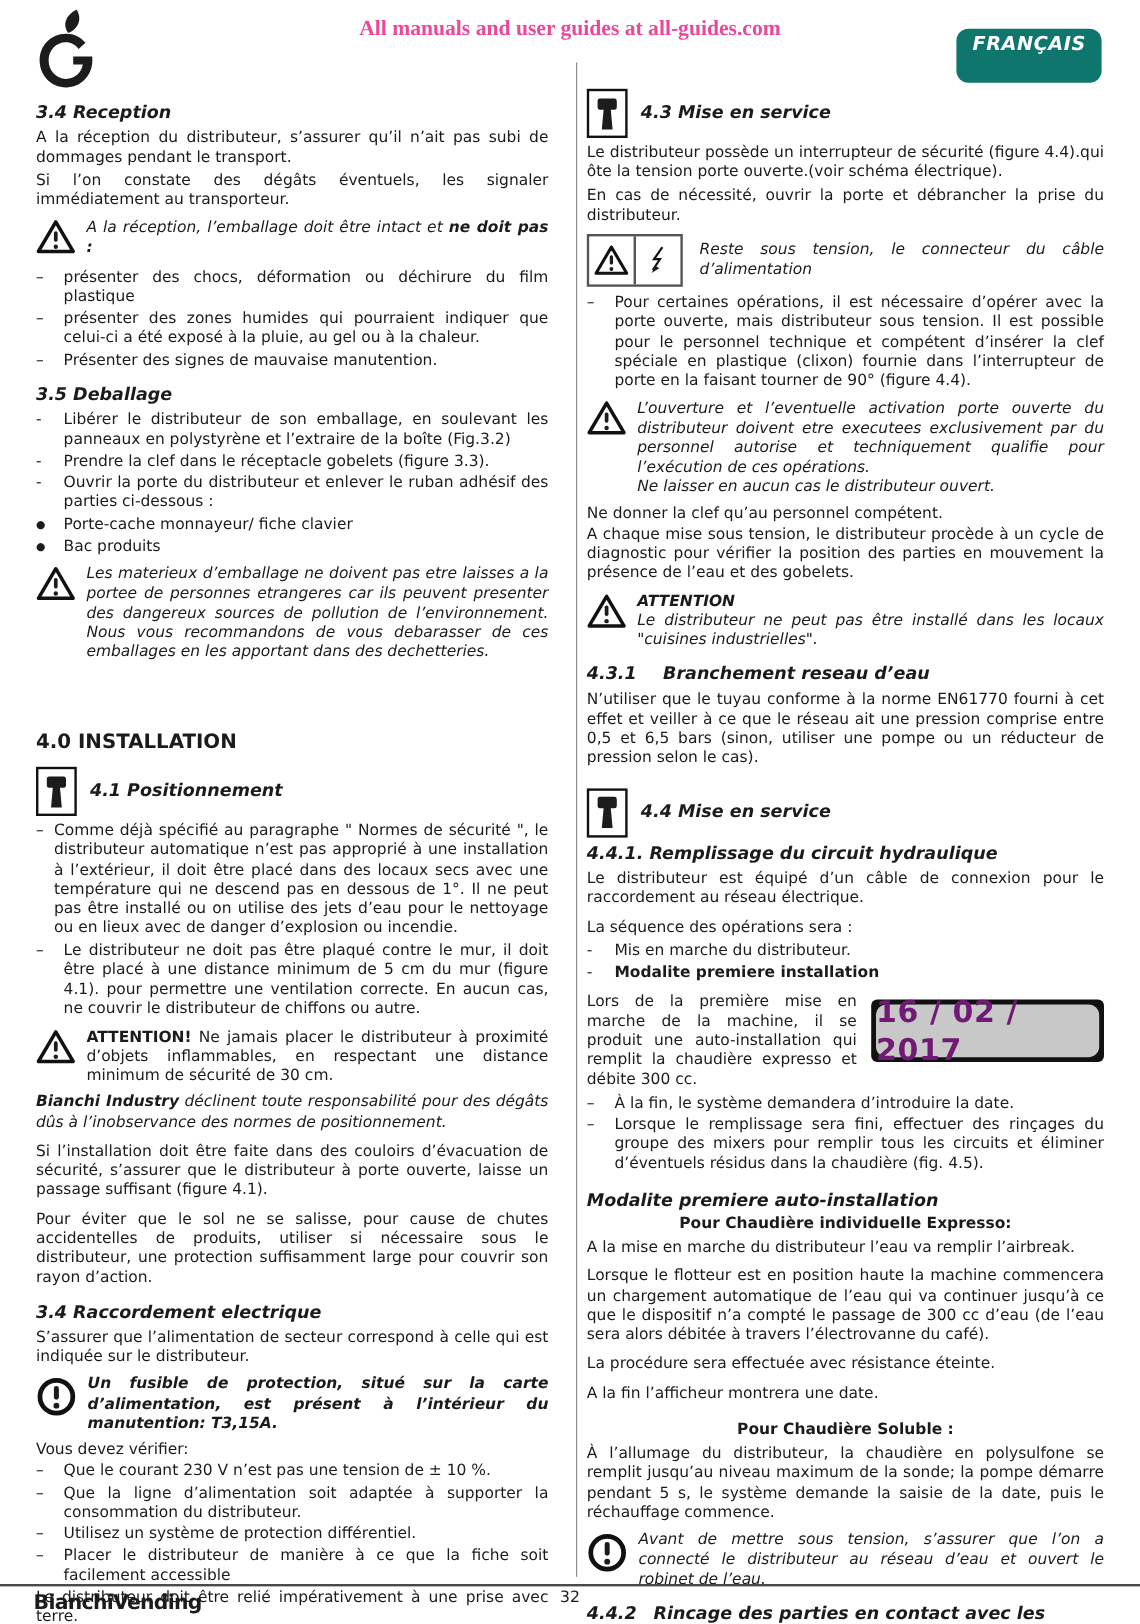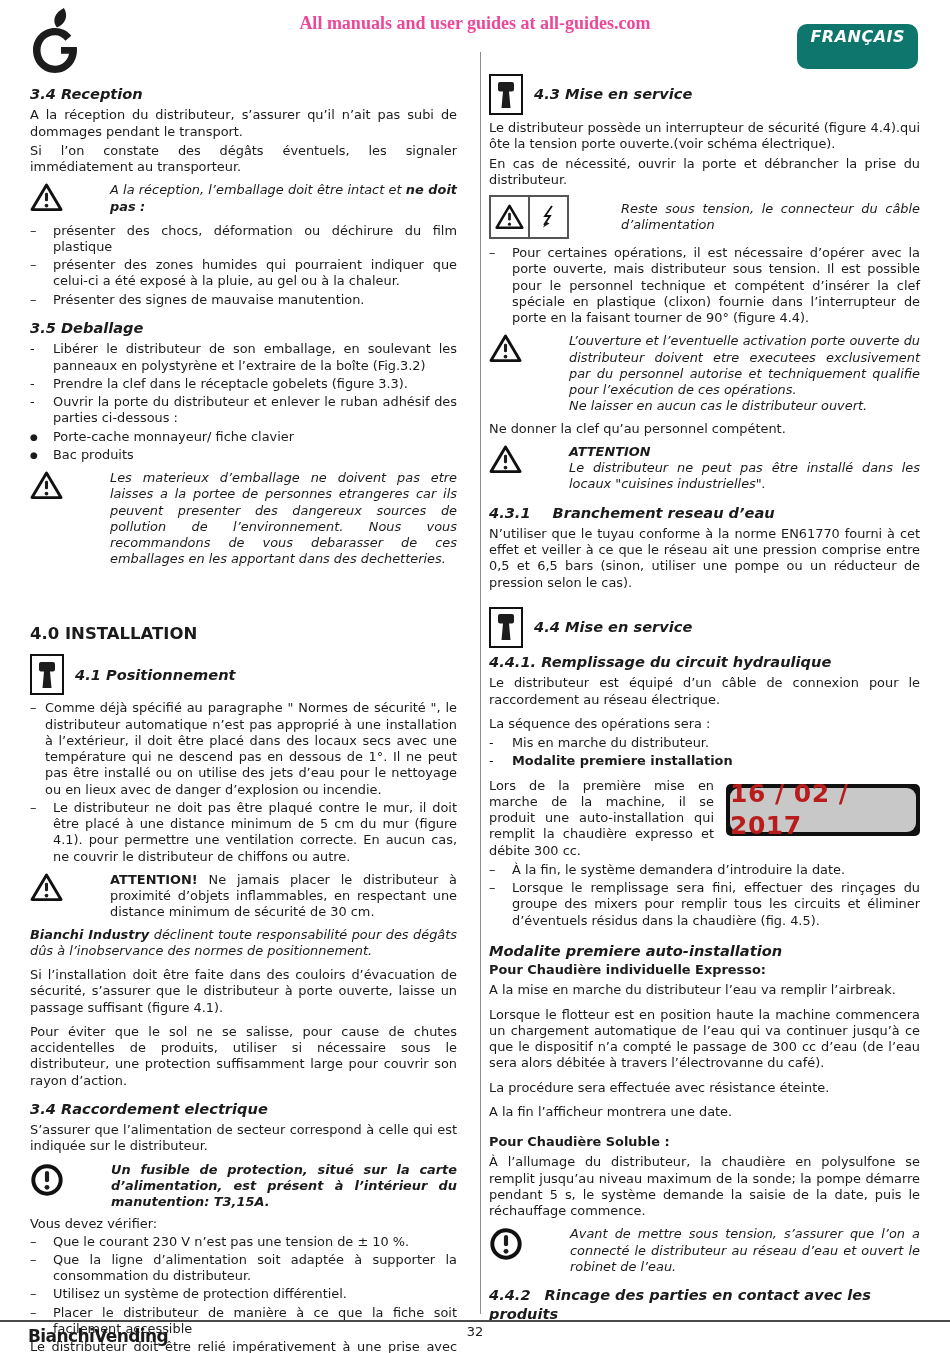--- a/index.html
+++ b/index.html
@@ -17,50 +17,50 @@
 
   .col { position:absolute; top:74px; font-size:12.9px; line-height:1.26; }
   .col.left  { left:30px;  width:427px; }
   .col.right { left:489px; width:431px; }
 
   p { margin:0 0 3px; text-align:justify; }
   .tight { margin-bottom:1px; }
   .sp { margin-top:8px; }
   .h-it  { font-size:14.6px; font-weight:bold; font-style:italic; margin:11px 0 4px; text-align:left; }
   .h-caps{ font-size:16.5px; font-weight:bold; margin:0 0 2px; text-align:left; }
-  .h-b   { font-weight:bold; margin:9px 0 4px; text-align:left; }
+  .h-b   { font-weight:bold; margin:9px 0 4px; text-align:center; }
   .gap-lg{ margin-top:56px; }
 
   .li { display:flex; margin:0 0 2px; }
   .li .m  { flex:none; width:23px; }
   .li .bm { flex:none; width:23px; font-size:9px; padding-top:3px; }
   .li .t  { flex:1; text-align:justify; }
   .bold { font-weight:bold; }
   .it { font-style:italic; }
   .bi { font-weight:bold; font-style:italic; }
 
-  .warn { display:flex; margin:7px 0 6px;gap:38px; }
+  .warn { display:flex; margin:7px 0 6px; }
   .warn .ic { flex:none; margin-right:9px; margin-top:1px; }
   .warn .txt { flex:1; text-align:justify; }
   .warn.italic .txt { font-style:italic; }
 
   .keyhead { display:flex; align-items:center; margin:10px 0 5px; }
   .keybox { flex:none; width:30px; height:37px; border:2px solid #111;
             display:flex; align-items:center; justify-content:center; margin-right:11px; }
   .keyhead .h-it { margin:0; }
 
   .wbox { flex:none; display:flex; border:2px solid #555; margin-right:14px; background:#fff; }
   .wbox .cell { width:37px; height:40px; display:flex; align-items:center; justify-content:center; }
   .wbox .cell + .cell { border-left:2px solid #555; }
 
   .datebox { float:right; width:194px; height:52px; background:#111; border-radius:5px;
              padding:4px; margin:6px 0 8px 12px; box-sizing:border-box; }
   .datebox .inner { background:#c8c8c8; border-radius:9px; width:100%; height:100%;
                     display:flex; align-items:center; justify-content:center;
-                    font-size:25px; font-weight:bold; letter-spacing:.5px; color:#b91c1c; }
+                    font-size:25px; font-weight:bold; letter-spacing:.5px; color:#701a75; }
 
   .footer-rule { position:absolute; left:0; top:1320px; width:950px; height:2px; background:#4a4a4a; }
   .brand  { position:absolute; left:28px; top:1326px; font-size:17px; font-weight:bold; letter-spacing:-0.6px; }
   .pageno { position:absolute; left:0; right:0; top:1324px; text-align:center; font-size:13px; }
 
   svg .ink { fill:#1c1c1c; }
 </style>
 </head>
 <body>
 
@@ -253,20 +253,21 @@
         <svg width="33" height="29" viewBox="0 0 34 30">
             <polygon points="17,2 32,27.5 2,27.5" fill="none" stroke="#111" stroke-width="3" stroke-linejoin="round"></polygon>
             <rect class="ink" x="15.4" y="10" width="3.2" height="9" rx="1.5"></rect>
             <circle class="ink" cx="17" cy="23.4" r="1.9"></circle>
           </svg>
       </span>
       <span class="txt"><span>L’ouverture et l’eventuelle activation porte ouverte du distributeur doivent etre executees exclusivement par du personnel autorise et techniquement qualifie pour l’exécution de ces opérations.</span><br><span>Ne laisser en aucun cas le distributeur ouvert.</span></span>
     </div>
 
     <p class="tight">Ne donner la clef qu’au personnel compétent.</p>
+    <p>A chaque mise sous tension, le distributeur procède à un cycle de diagnostic pour vérifier la position des parties en mouvement la présence de l’eau et des gobelets.</p>
 
     <div class="warn italic">
       <span class="ic">
         <svg width="33" height="29" viewBox="0 0 34 30">
             <polygon points="17,2 32,27.5 2,27.5" fill="none" stroke="#111" stroke-width="3" stroke-linejoin="round"></polygon>
             <rect class="ink" x="15.4" y="10" width="3.2" height="9" rx="1.5"></rect>
             <circle class="ink" cx="17" cy="23.4" r="1.9"></circle>
           </svg>
       </span>
       <span class="txt"><span class="bold">ATTENTION</span><br><span>Le distributeur ne peut pas être installé dans les locaux "cuisines industrielles".</span></span>

